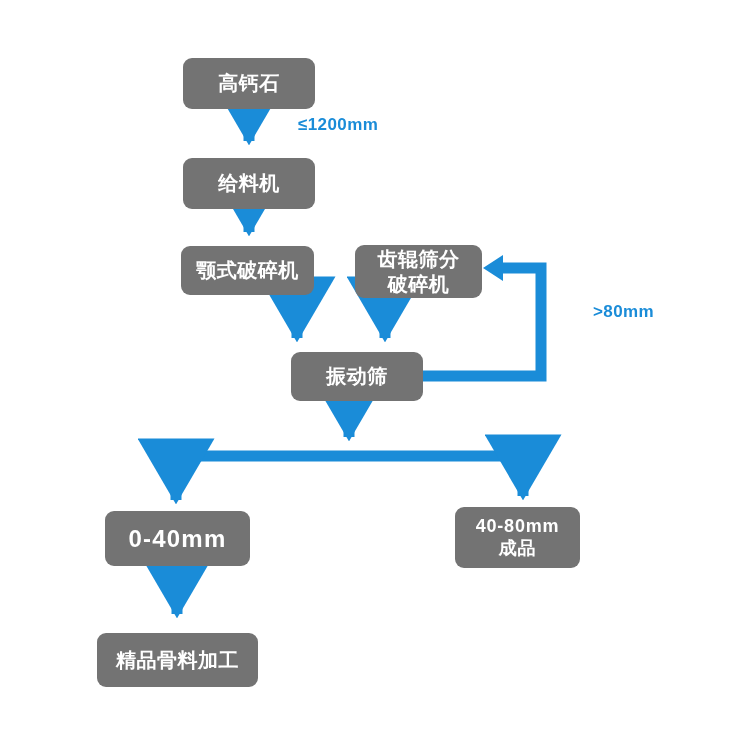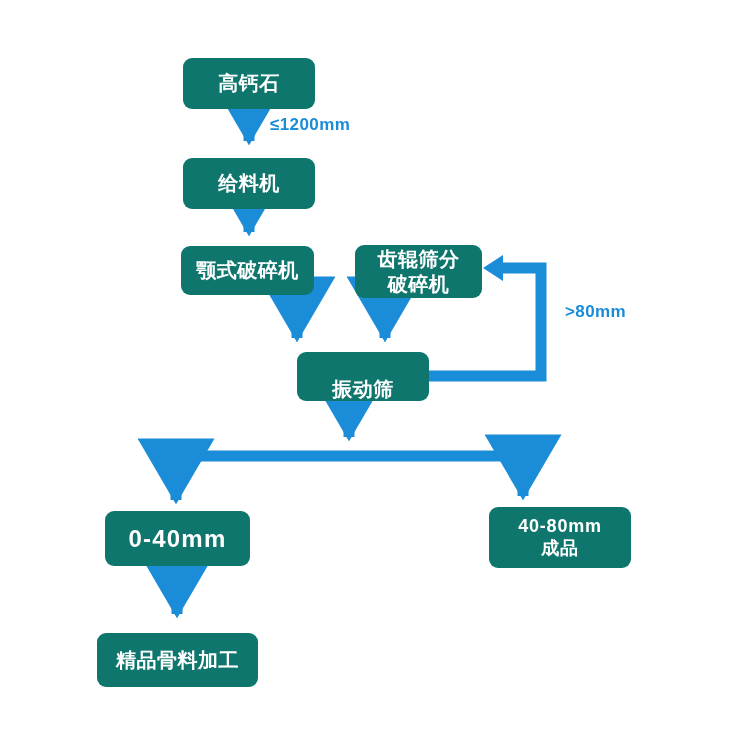--- a/index.html
+++ b/index.html
@@ -21,21 +21,21 @@
   #flow-svg {
     position: absolute;
     left: 0;
     top: 0;
     width: 739px;
     height: 741px;
   }
   .node {
     position: absolute;
     box-sizing: border-box;
-    background: #0f766e;
+    background: #737373;
     border-radius: 9px;
     color: #ffffff;
     font-weight: bold;
     display: flex;
     align-items: center;
     justify-content: center;
     text-align: center;
     line-height: 1.22;
     letter-spacing: 0.5px;
     z-index: 3;
@@ -45,20 +45,21 @@
   .node-mixed { font-size: 18px; letter-spacing: 0.8px; }
 
   .edge-label {
     position: absolute;
     color: #1a8cd8;
     font-weight: bold;
     font-size: 17px;
     letter-spacing: 0.4px;
     white-space: nowrap;
     z-index: 4;
+    margin-left: 28px;
   }
 </style>
 </head>
 <body>
 
 <div id="flowchart">
 
   <svg id="flow-svg" viewBox="0 0 739 741">
     <defs>
       <marker id="ar-down" markerWidth="7" markerHeight="6" refX="3.5" refY="5.6" orient="0" markerUnits="strokeWidth">
@@ -101,29 +102,29 @@
 
   <div class="node node-cn" style="left:181px; top:246px; width:133px; height:49px;">
     <span>颚式破碎机</span>
   </div>
 
   <div class="node node-cn" style="left:355px; top:245px; width:127px; height:53px; flex-direction:column;">
     <span>齿辊筛分</span>
     <span>破碎机</span>
   </div>
 
-  <div class="node node-cn" style="left:297px; top:352px; width:132px; height:49px;align-items:flex-end;">
+  <div class="node node-cn" style="left:291px; top:352px; width:132px; height:49px;">
     <span>振动筛</span>
   </div>
 
   <div class="node node-lat" style="left:105px; top:511px; width:145px; height:55px;">
     <span>0-40mm</span>
   </div>
 
-  <div class="node node-mixed" style="left:455px; top:507px; width:142px; height:61px; flex-direction:column;margin-left:34px;">
+  <div class="node node-mixed" style="left:455px; top:507px; width:125px; height:61px; flex-direction:column;">
     <span>40-80mm</span>
     <span>成品</span>
   </div>
 
   <div class="node node-cn" style="left:97px; top:633px; width:161px; height:54px;">
     <span>精品骨料加工</span>
   </div>
 
   <div class="edge-label" style="left:270px; top:115px;">≤1200mm</div>
 

